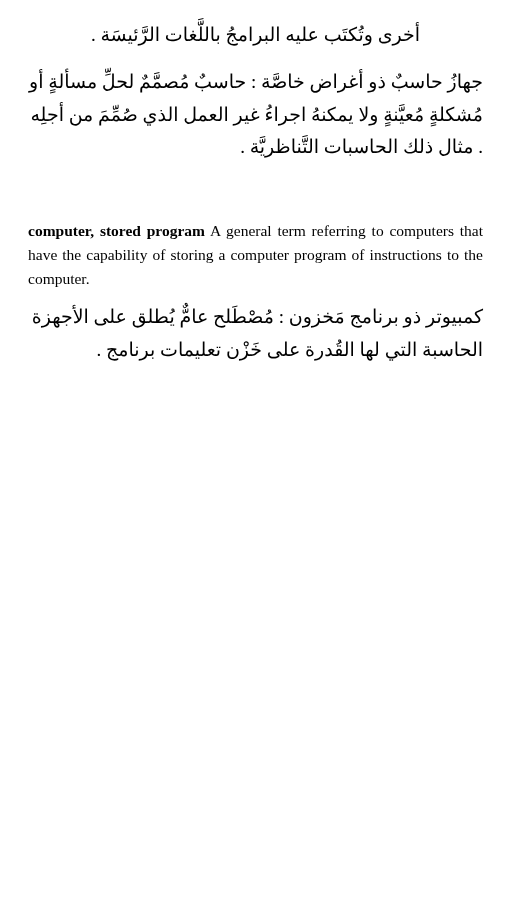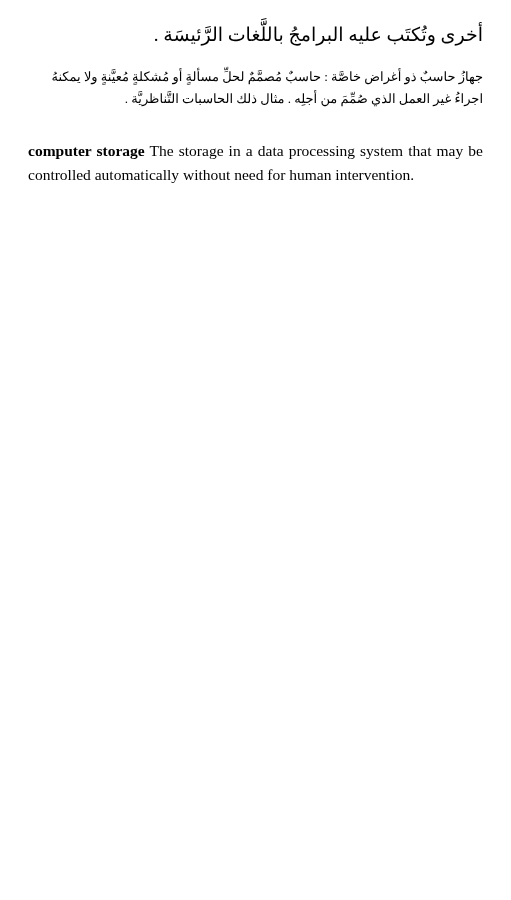--- a/index.html
+++ b/index.html
@@ -12,21 +12,21 @@
       width: 511px;
       min-height: 900px;
       background-color: #ffffff;
       font-family: 'Times New Roman', Times, serif;
       font-size: 16px;
       color: #000000;
       padding: 20px 28px 20px 28px;
     }
 
     .arabic-top {
-      text-align: right;
+      text-align: center;
       font-size: 19px;
       line-height: 1.6;
       direction: rtl;
       margin-bottom: 16px;
       font-family: 'Times New Roman', Times, serif;
     }
 
     .entry {
       margin-bottom: 14px;
     }
@@ -39,21 +39,21 @@
     }
 
     .entry-term {
       font-weight: bold;
       font-size: 15.5px;
     }
 
     .entry-arabic {
       text-align: right;
       direction: rtl;
-      font-size: 13px;
+      font-size: 19px;
       line-height: 1.7;
       font-family: 'Times New Roman', Times, serif;
     }
 
     .divider {
       height: 14px;
     }
   </style>
 </head>
 <body>
@@ -62,22 +62,23 @@
   <span>أخرى وتُكتَب عليه البرامجُ باللَّغات الرَّئيسَة .</span>
 </div>
 
 <div class="entry">
   <div class="entry-arabic">جهازُ حاسبٌ ذو أغراض خاصَّة : حاسبٌ مُصمَّمٌ لحلِّ مسألةٍ أو مُشكلةٍ مُعيَّنةٍ ولا يمكنهُ اجراءُ غير العمل الذي صُمِّمَ من أجلِه . مثال ذلك الحاسبات التَّناظريَّة .</div>
 </div>
 
 <div class="divider"></div>
 
 <div class="entry">
-  <div class="entry-english">
-    <span class="entry-term">computer storage</span>
-    <span>The storage in a data processing system that may be controlled automatically without need for human intervention.</span>
-  </div>
 </div>
 
 <div class="divider"></div>
 
 <div class="entry">
+  <div class="entry-english">
+    <span class="entry-term">computer, stored program</span>
+    <span>A general term referring to computers that have the capability of storing a computer program of instructions to the computer.</span>
+  </div>
+  <div class="entry-arabic">كمبيوتر ذو برنامج مَخزون : مُصْطَلح عامٌّ يُطلق على الأجهزة الحاسبة التي لها القُدرة على خَزْن تعليمات برنامج .</div>
 </div>
 
 </body></html>

